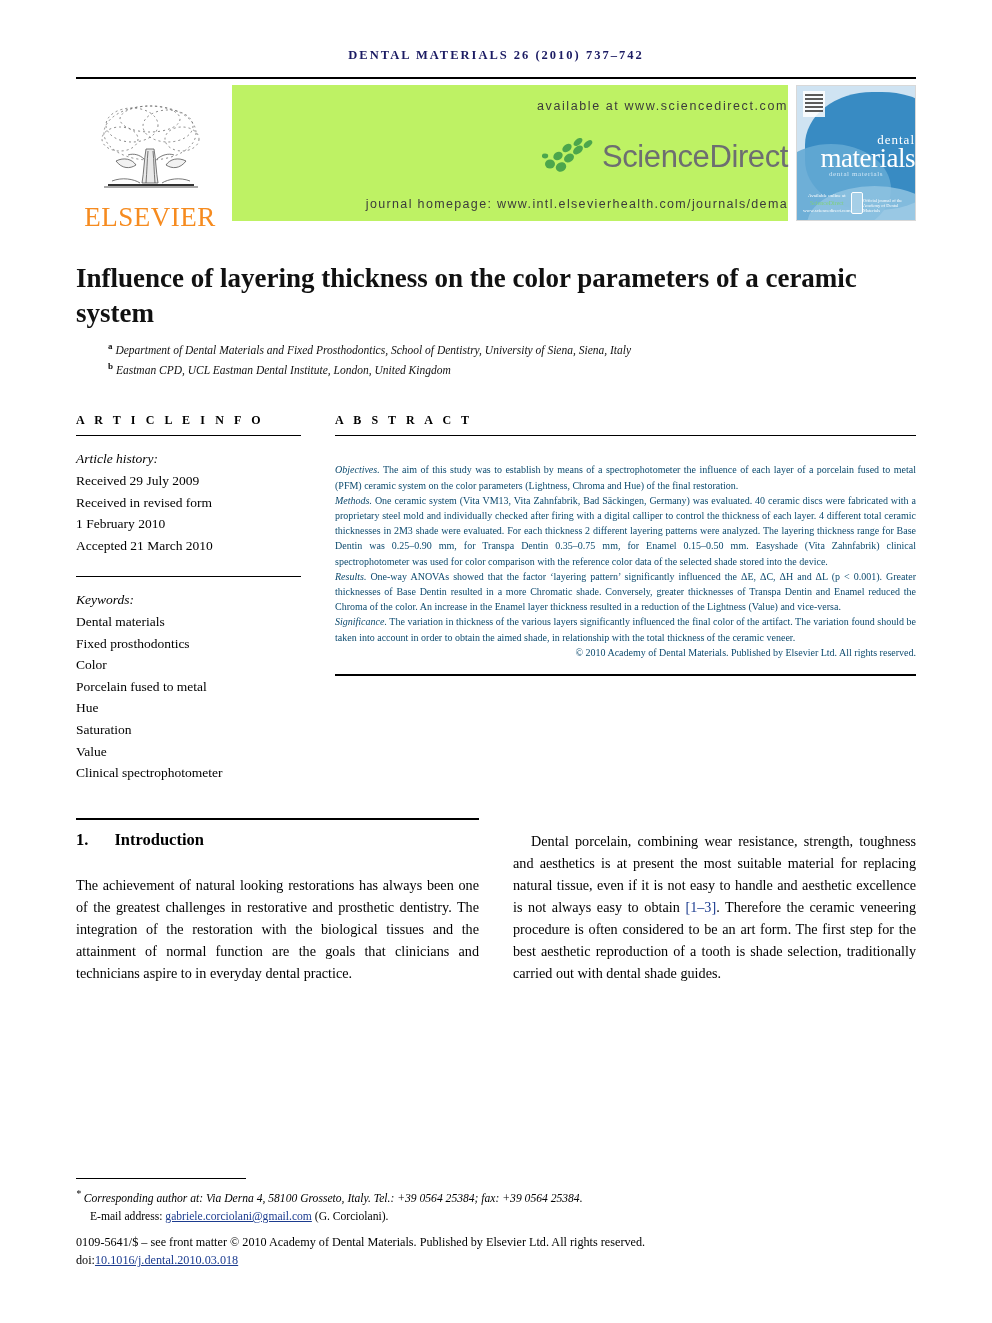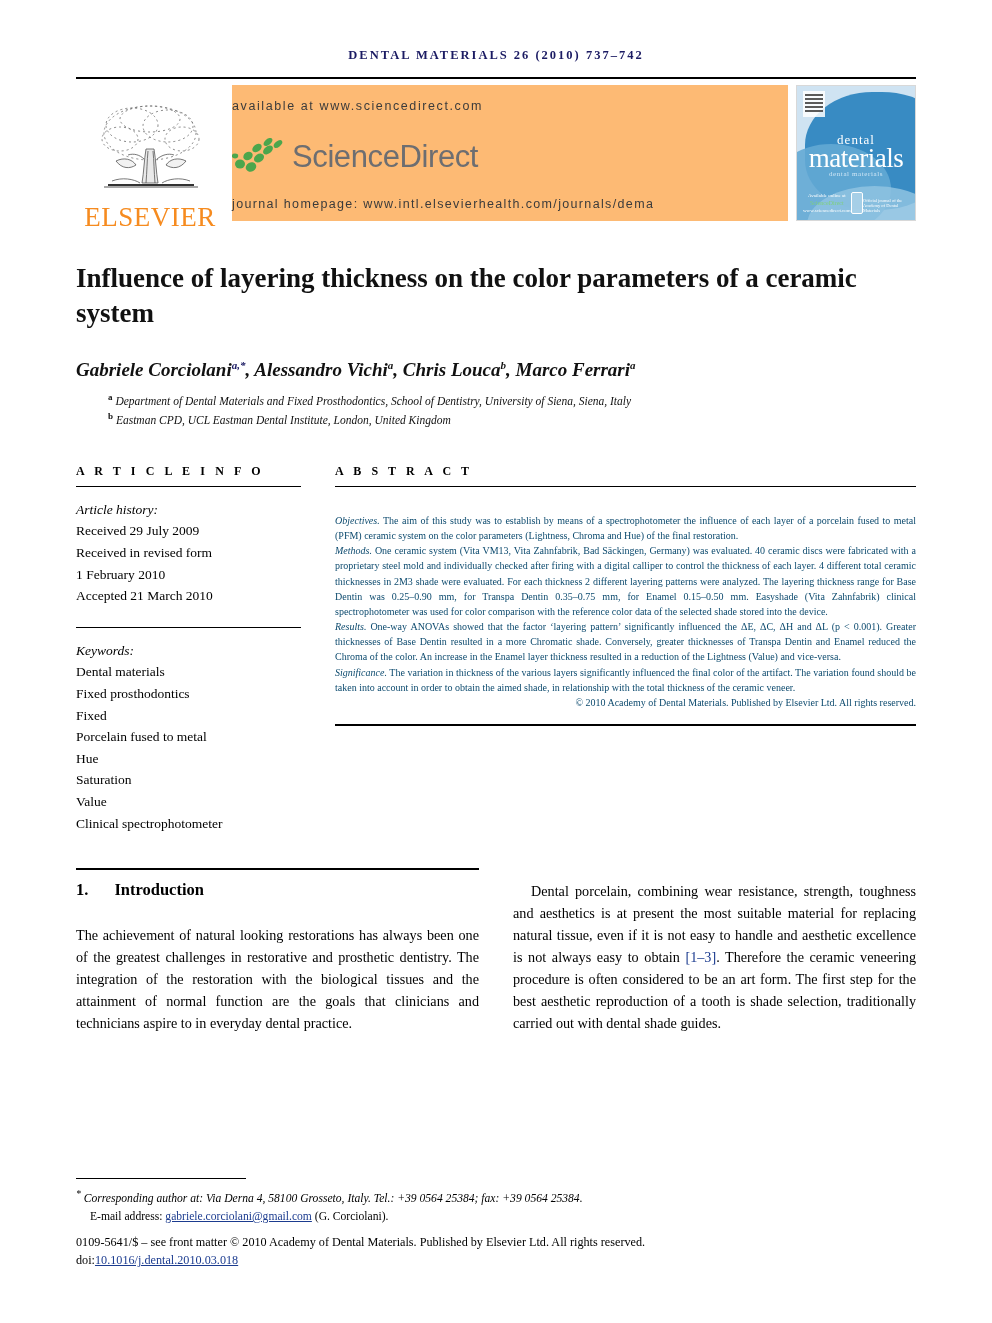--- a/index.html
+++ b/index.html
@@ -57,25 +57,25 @@
     font-family: "Liberation Serif", serif;
     color: #F68B1F;
     font-size: 27px;
     letter-spacing: 0.5px;
     line-height: 1;
     margin-top: 1px;
   }
 
   .sd-banner {
     flex: 1 1 auto;
-    background: #fdba74;
+    background: #bef264;
     margin: 6px 8px 10px 8px;
     display: flex;
     flex-direction: column;
-    align-items: flex-start;
+    align-items: flex-end;
     justify-content: space-between;
     padding: 14px 0 10px 0;
     box-sizing: border-box;
   }
   .sd-avail {
     font-family: "Liberation Sans", sans-serif;
     font-size: 12.5px;
     color: #3b3b3b;
     letter-spacing: 1.6px;
   }
@@ -123,21 +123,21 @@
   .cover .esq-lines {
     position:absolute; left:8px; top:8px; width:18px; height:20px;
   }
   .cover .esq-lines i {
     display:block; height:2px; background:#5a5a5a; margin-bottom:2px;
   }
   .cover-title {
     position: absolute;
     left: 0; right: 0;
     top: 48px;
-    text-align: center;
+    text-align: right;
     color: #ffffff;
     font-family: "Liberation Serif", serif;
     line-height: 0.92;
   }
   .cover-title .t1 { font-size: 13px; letter-spacing: 1px; display:block;}
   .cover-title .t2 { font-size: 27px; letter-spacing: -0.5px; display:block;}
   .cover-sub {
     position:absolute; left:0; right:0; top:84px; text-align:center;
     color:#cfe6f5; font-size:7px; letter-spacing:0.6px;
   }
@@ -367,26 +367,20 @@
           <span>www.sciencedirect.com</span>
         </div>
         <div class="cover-seal"></div>
         <div class="cover-right-txt">Official journal of the Academy of Dental Materials</div>
       </div>
     </div>
   </div>
 
   <div class="title">Influence of layering thickness on the color parameters of a ceramic system</div>
 
-  <div class="authors">
-    <span>Gabriele Corciolani</span><sup class="star">a,*</sup>,
-    <span>Alessandro Vichi</span><sup>a</sup>,
-    <span>Chris Louca</span><sup>b</sup>,
-    <span>Marco Ferrari</span><sup>a</sup>
-  </div>
 
   <div class="affil">
     <div><sup>a</sup> <span>Department of Dental Materials and Fixed Prosthodontics, School of Dentistry, University of Siena, Siena, Italy</span></div>
     <div><sup>b</sup> <span>Eastman CPD, UCL Eastman Dental Institute, London, United Kingdom</span></div>
   </div>
 
   <div class="body-cols">
 
     <div class="col-info">
       <div class="sec-label">A R T I C L E   I N F O</div>
@@ -399,21 +393,21 @@
         <div>1 February 2010</div>
         <div>Accepted 21 March 2010</div>
       </div>
 
       <div class="info-rule"></div>
 
       <div class="info-block">
         <div class="hdr">Keywords:</div>
         <div>Dental materials</div>
         <div>Fixed prosthodontics</div>
-        <div>Fixed</div>
+        <div>Color</div>
         <div>Porcelain fused to metal</div>
         <div>Hue</div>
         <div>Saturation</div>
         <div>Value</div>
         <div>Clinical spectrophotometer</div>
       </div>
     </div>
 
     <div class="col-abs">
       <div class="sec-label">A B S T R A C T</div>

